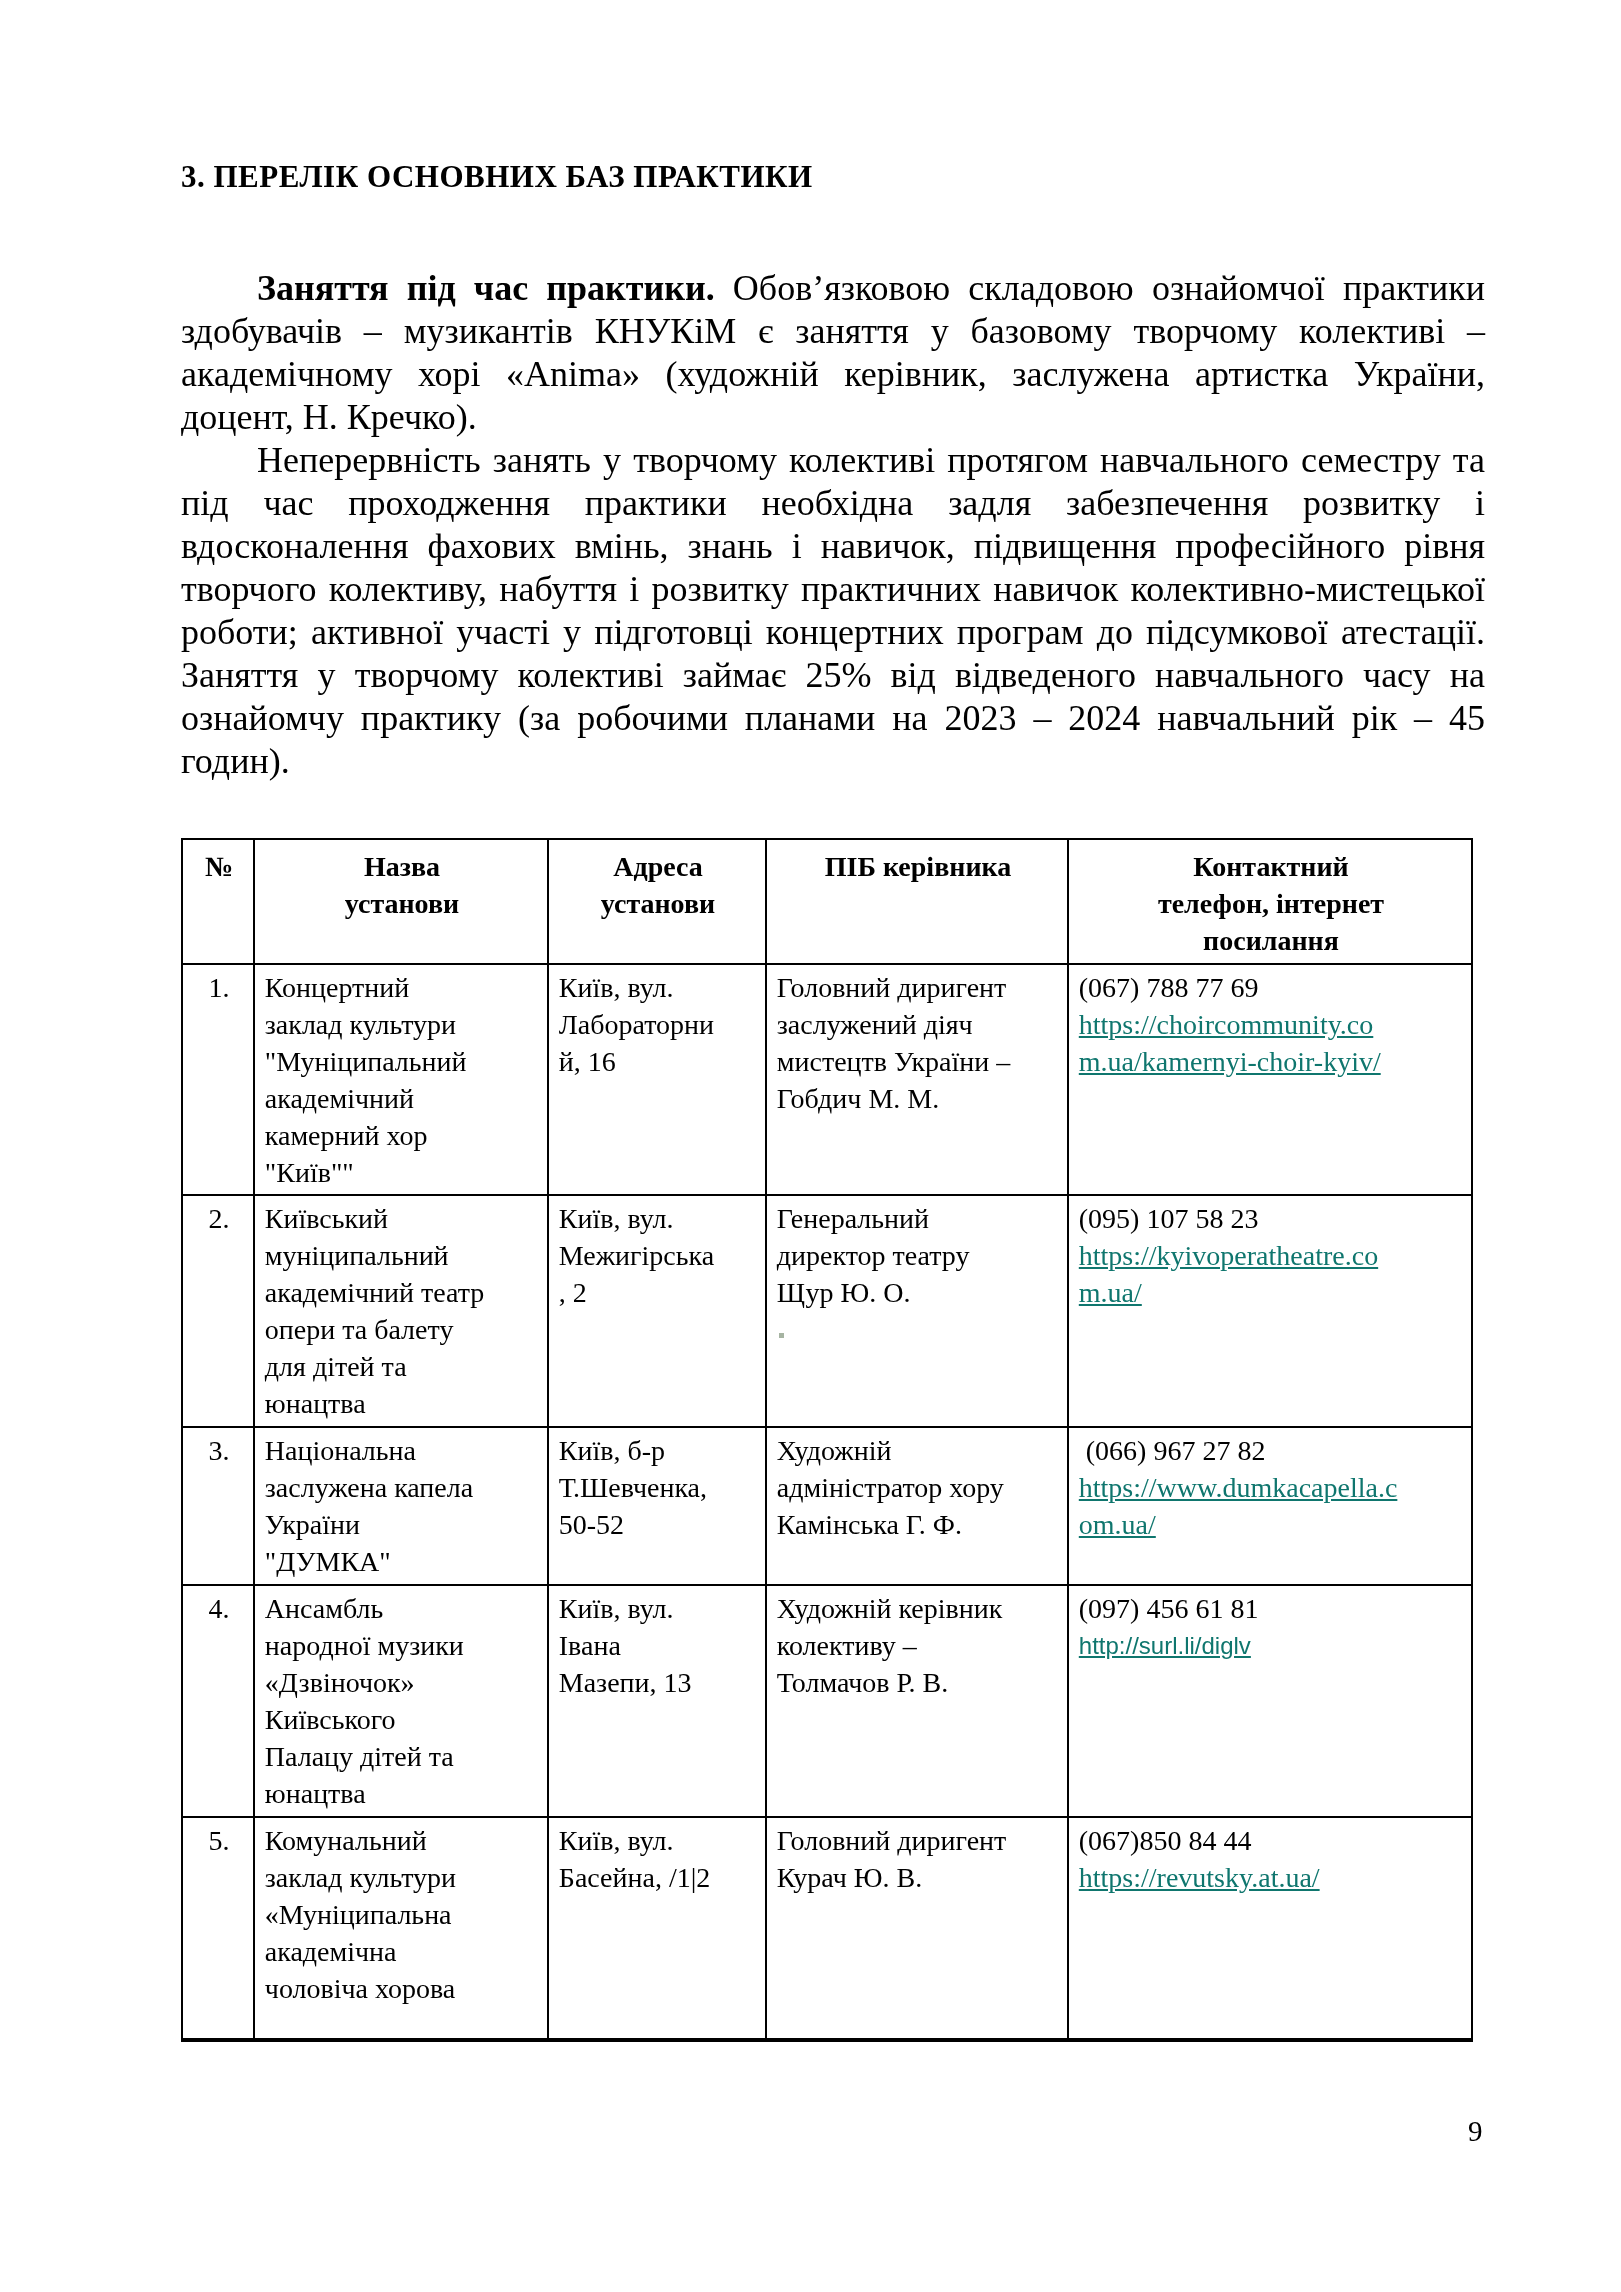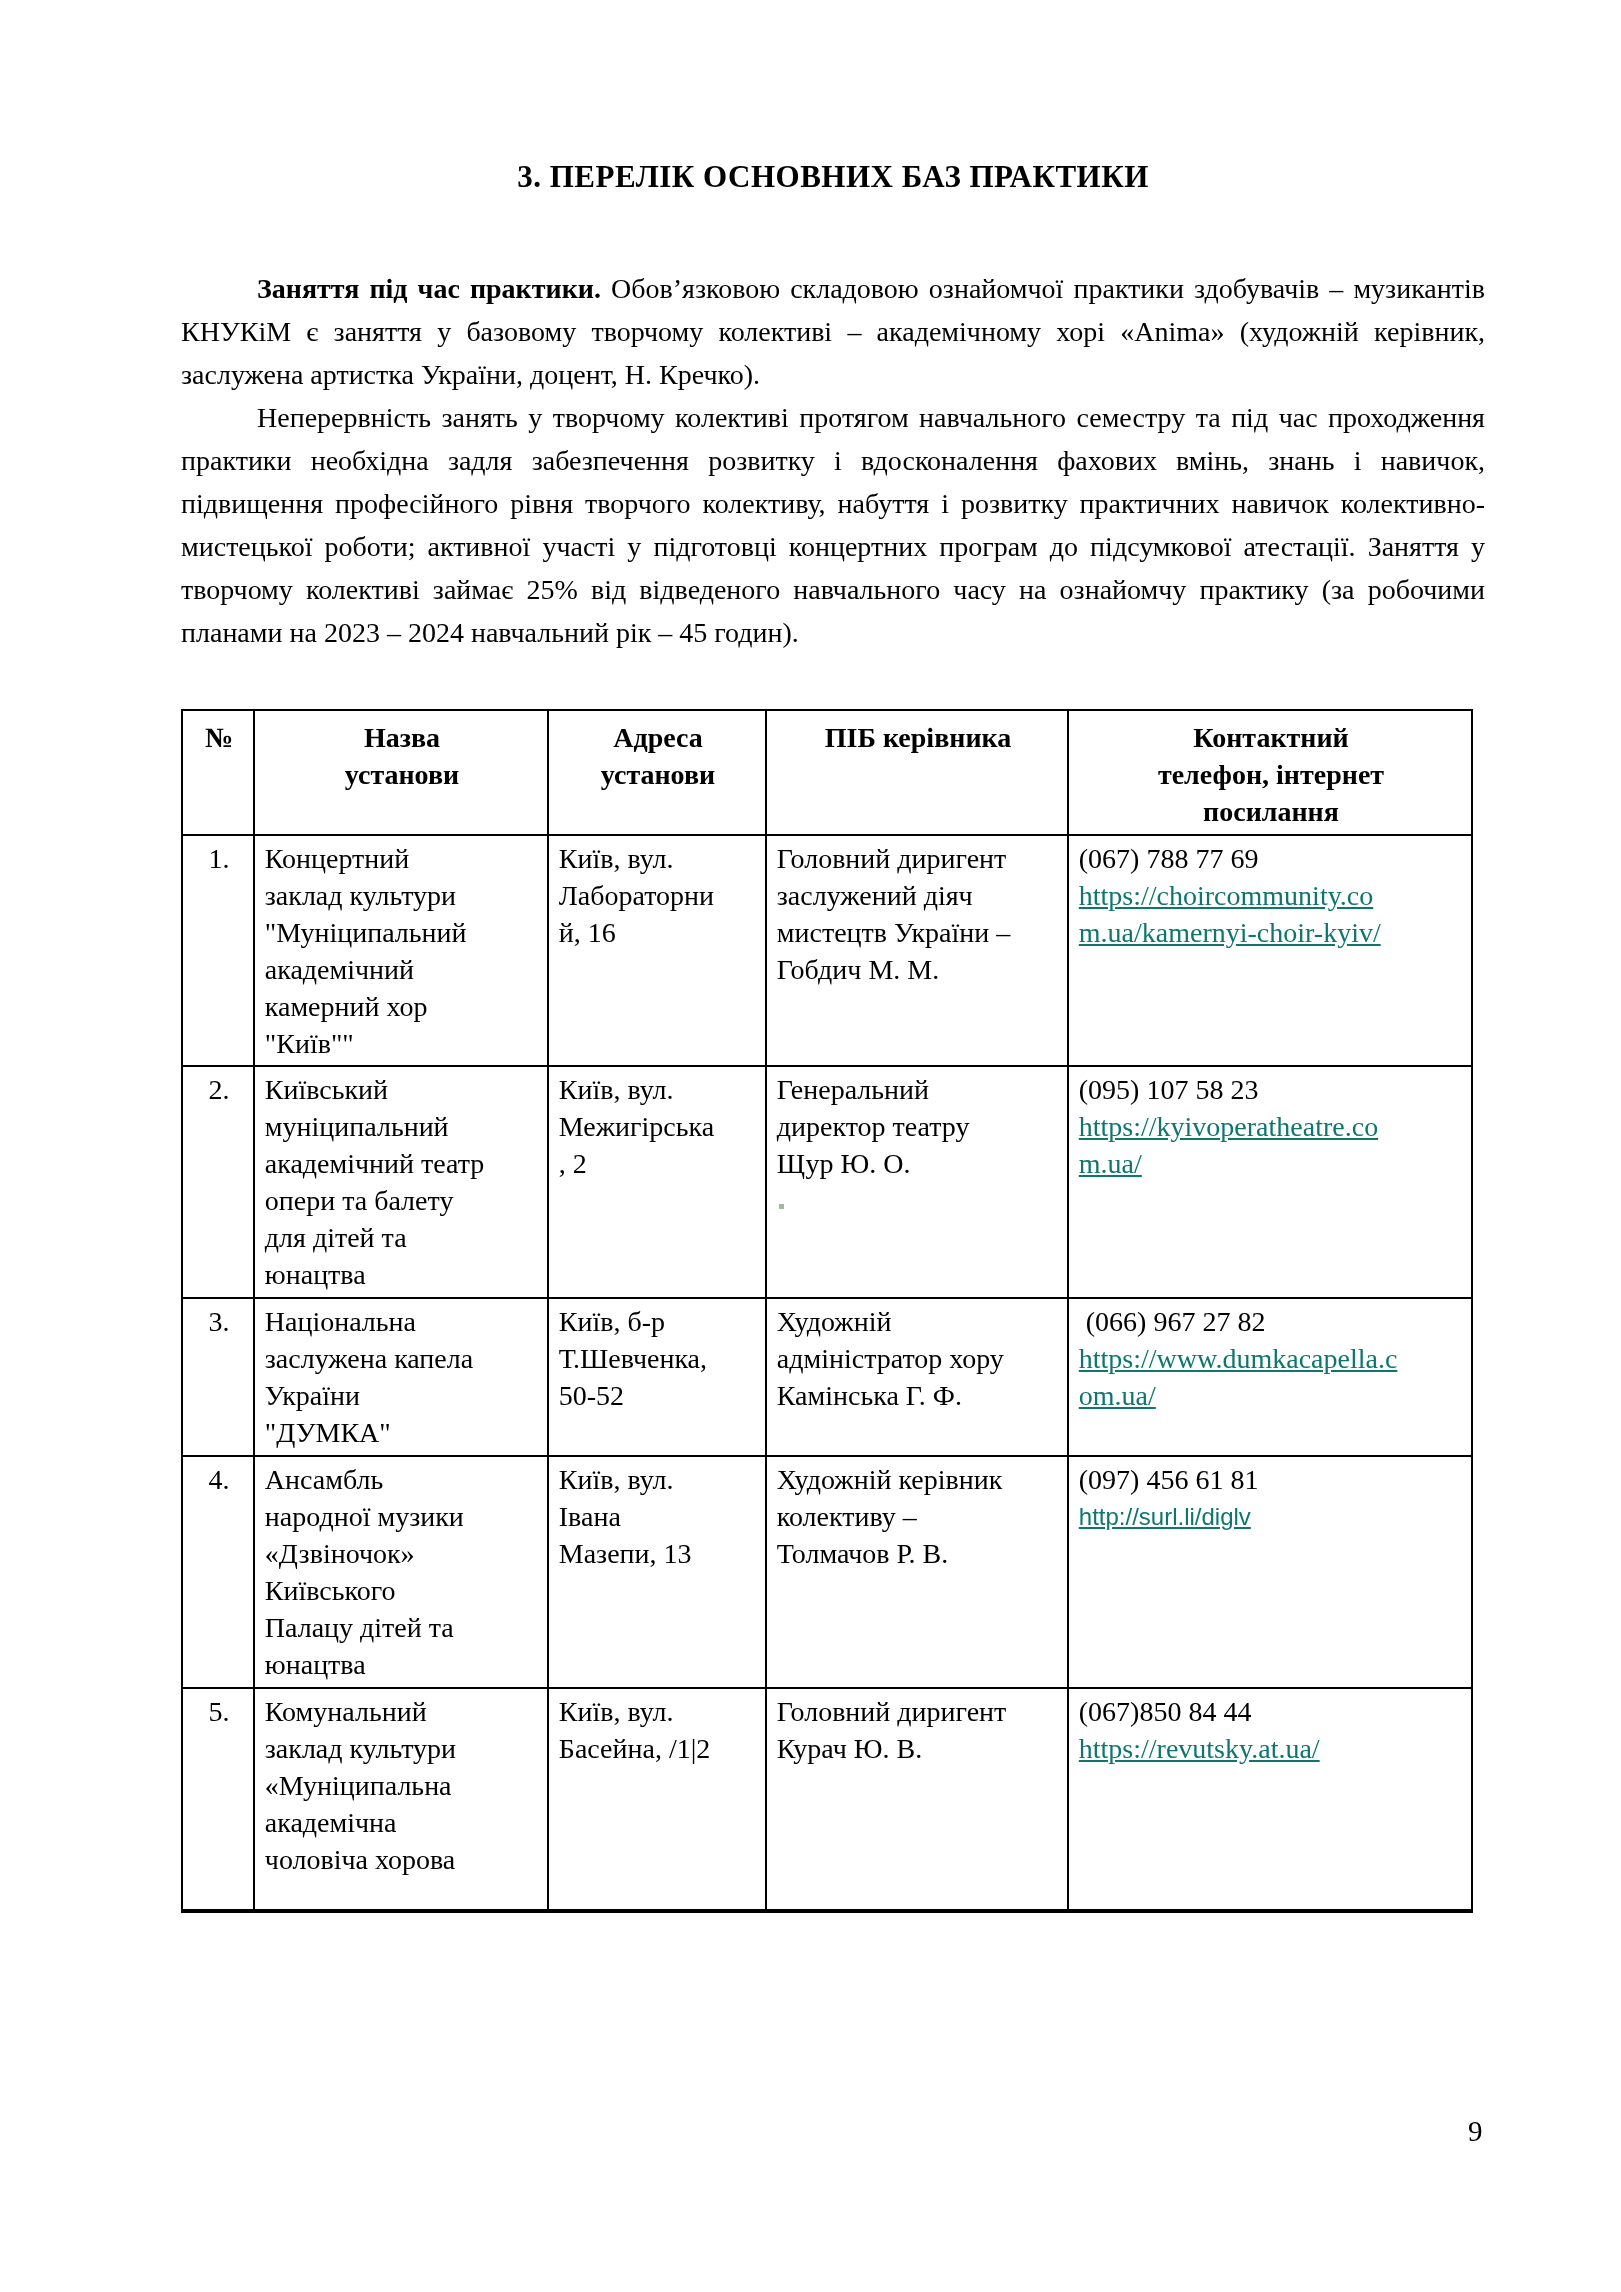--- a/index.html
+++ b/index.html
@@ -15,27 +15,26 @@
   .content {
     position: absolute;
     left: 181px;
     top: 0;
     width: 1304px;
   }
   .doc-title {
     margin: 155px 0 0 0;
     font-size: 31px;
     font-weight: bold;
-    text-align: center;
     line-height: 43px;
     letter-spacing: 0.5px;
   }
   p.body {
     margin: 0;
-    font-size: 28px;
+    font-size: 36px;
     line-height: 43px;
     text-align: justify;
   }
   p.indent { text-indent: 76px; }
   p.p1 { margin-top: 69px; }
   p.p3 { margin-top: 49px; }
   b { font-weight: bold; }
 
   table.bases {
     margin-top: 55px;

